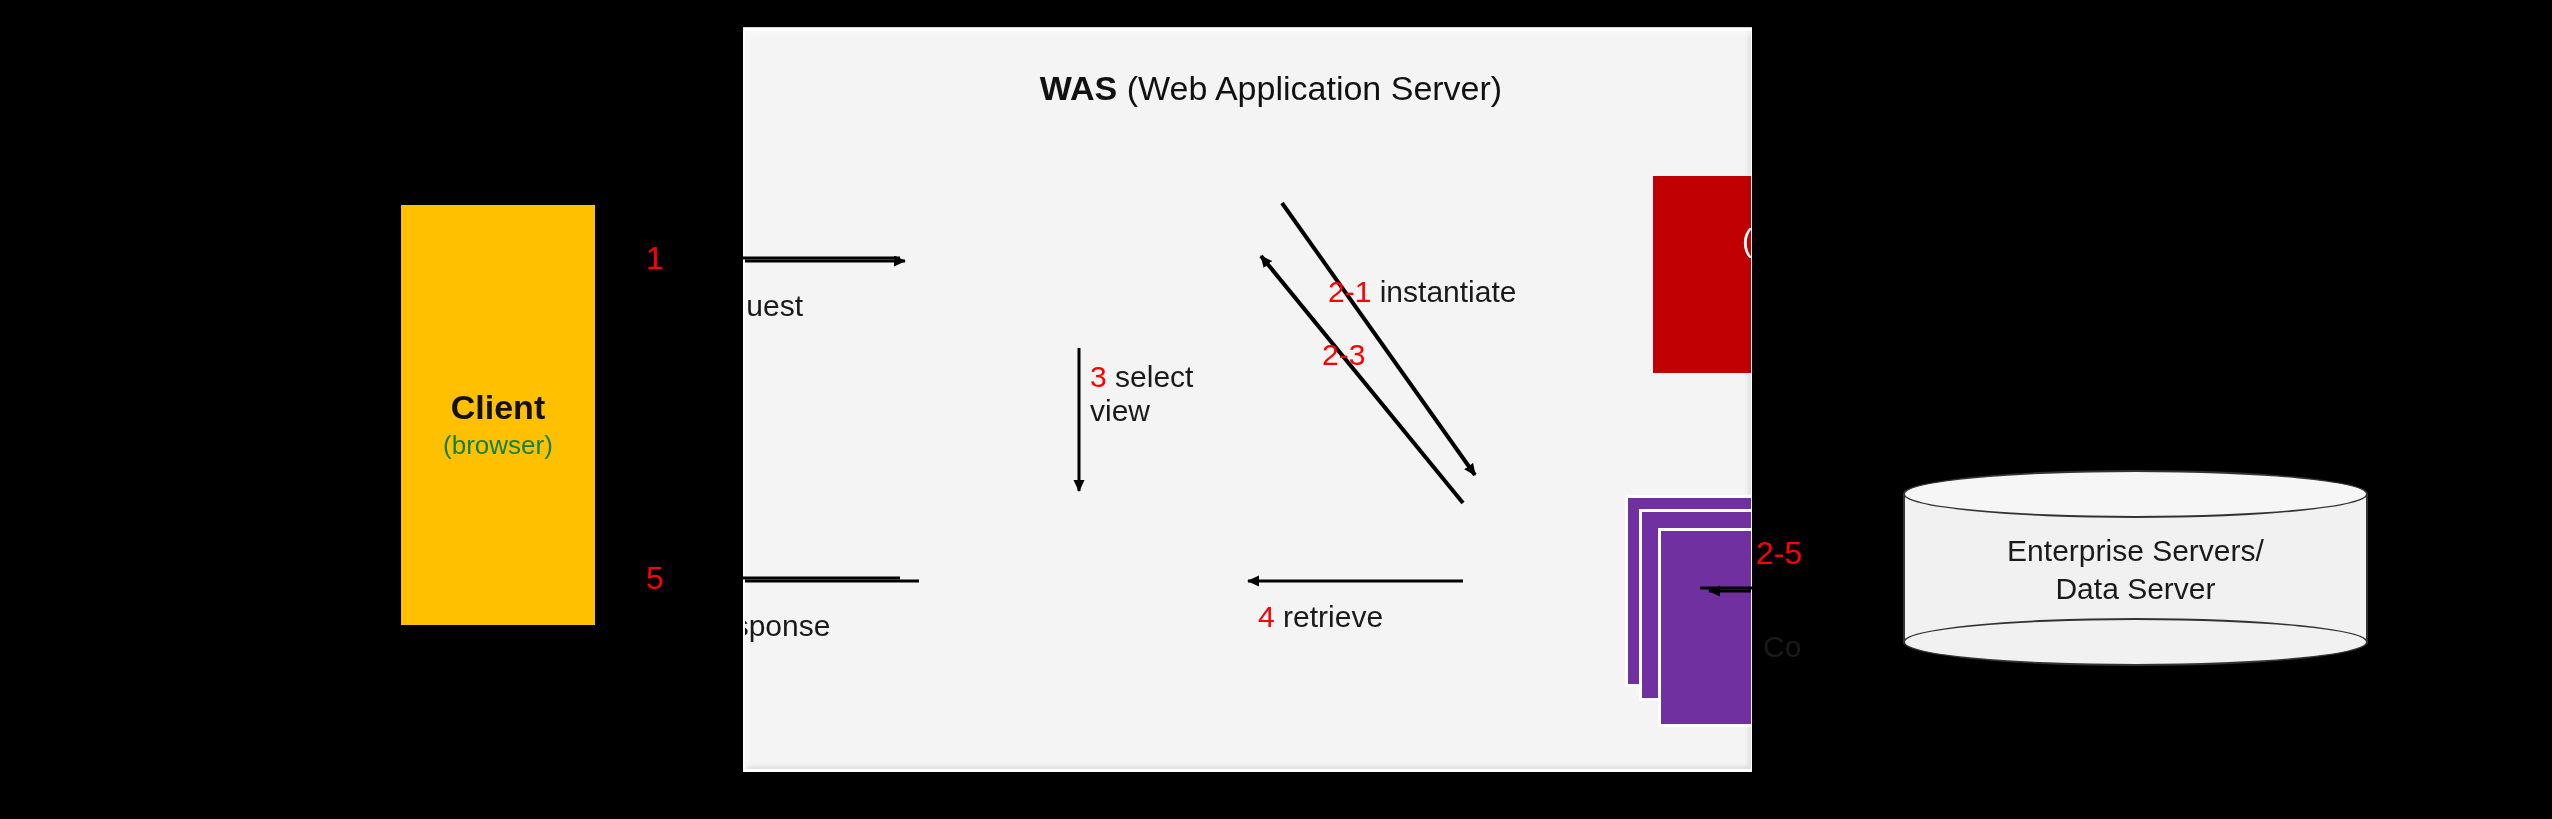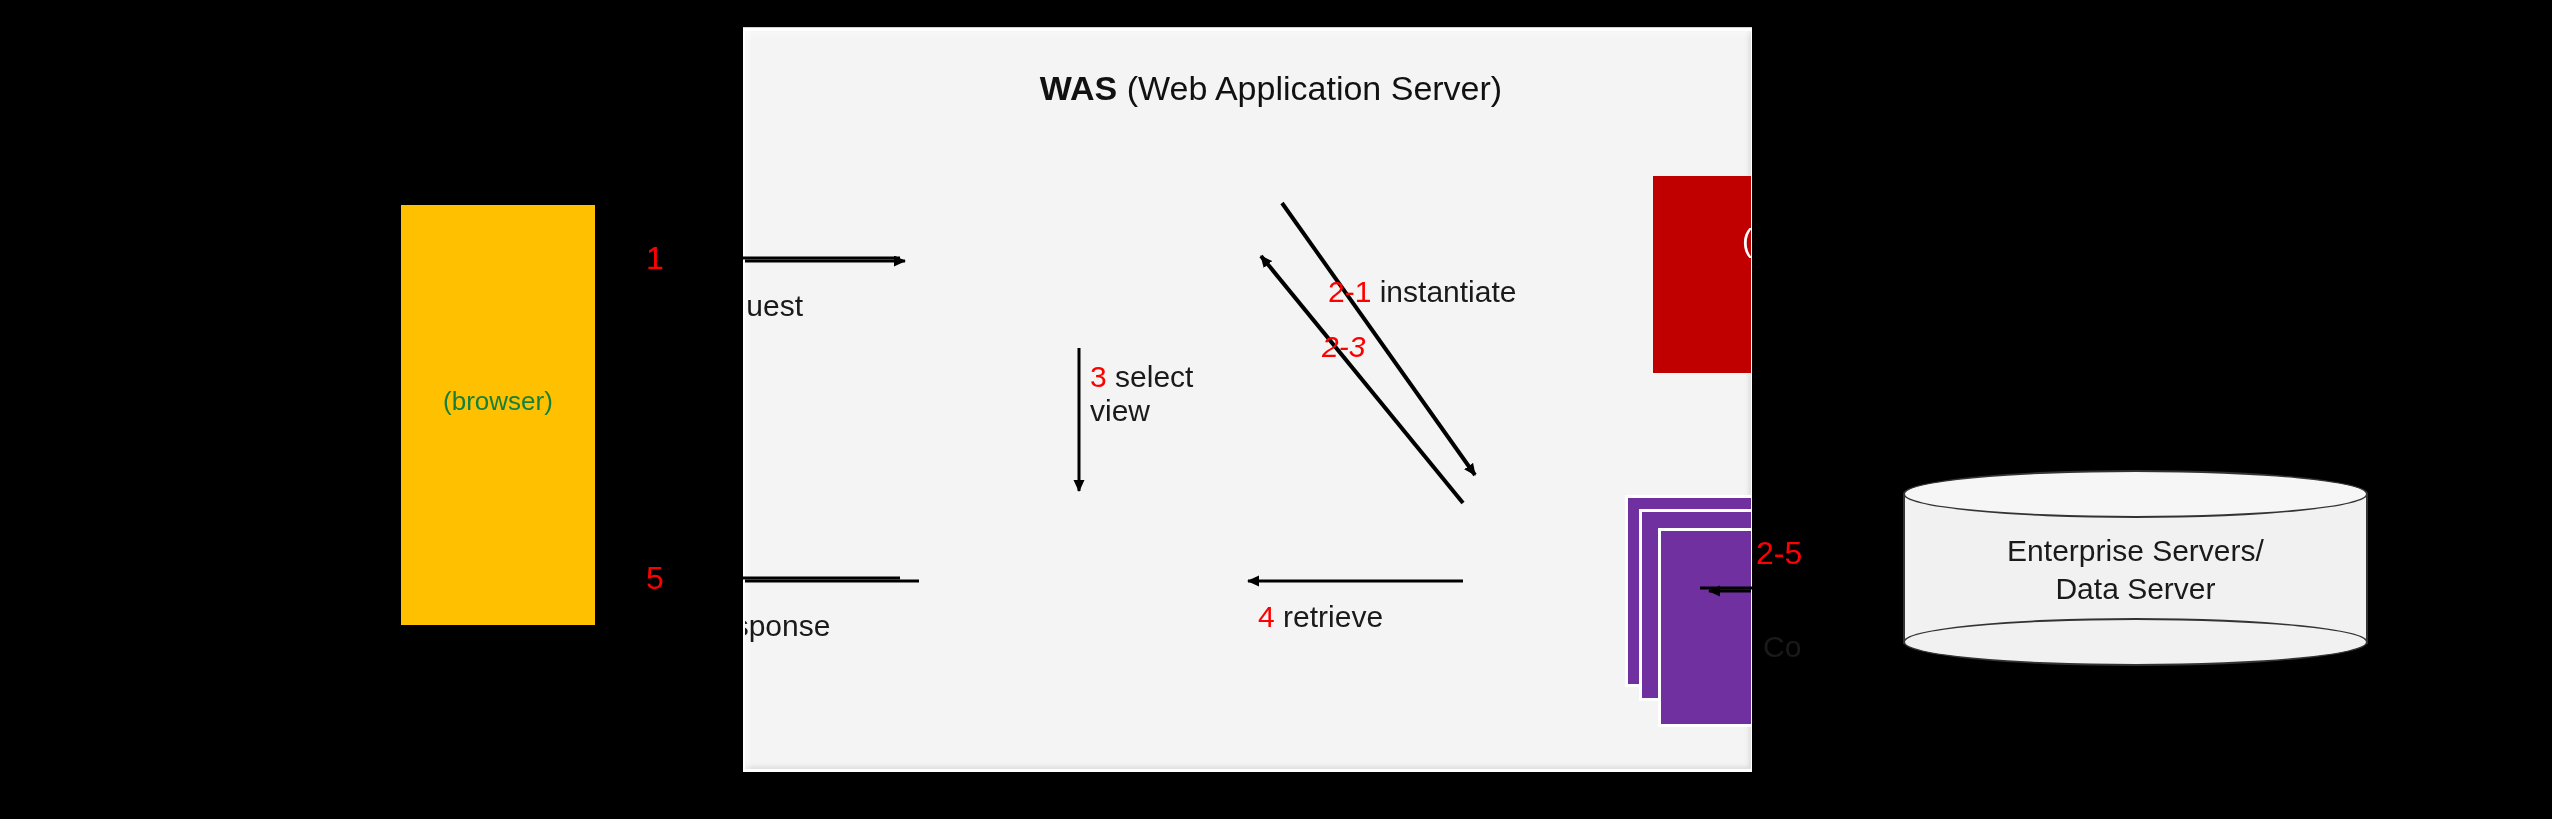--- a/index.html
+++ b/index.html
@@ -224,20 +224,21 @@
     <line x1="600" y1="258" x2="900" y2="258" stroke="#000000" stroke-width="3"></line>
 
     <line x1="600" y1="578" x2="900" y2="578" stroke="#000000" stroke-width="3"></line>
 
     <line x1="1900" y1="588" x2="1700" y2="588" stroke="#000000" stroke-width="3"></line>
   </svg>
 
   <div id="client-box"></div>
   <div id="client-box2"></div>
   <div id="client-label">
+    <span class="main">Client</span>
     <span class="sub">(browser)</span>
   </div>
 
   <div id="db-cylinder">
     <div id="db-body"></div>
     <div id="db-bottom"></div>
     <div id="db-top"></div>
     <div id="db-label">
       <span>Enterprise Servers/</span><br>
       <span>Data Server</span>
@@ -292,21 +293,21 @@
     <div class="edge-label" style="left:-38px; top:578px;">response</div>
 
     <div class="edge-label" style="left:1106px; top:-28px; width:0;"></div>
   </div>
 
   <div class="edge-label" style="left:1328px; top:258px;margin-top:17px;">
     <span class="num">2-1</span>
     <span>instantiate</span>
   </div>
 
-  <div class="edge-label" style="left:1322px; top:330px;font-style:italic;">
+  <div class="edge-label" style="left:1322px; top:338px;">
     <span class="num">2-3</span>
   </div>
 
   <div class="edge-label" style="left:1090px; top:360px; text-align:left; width:150px;">
     <span class="num">3</span>
     <span>select</span><br>
     <span>view</span>
   </div>
 
   <div class="edge-label" style="left:1258px; top:600px;">

